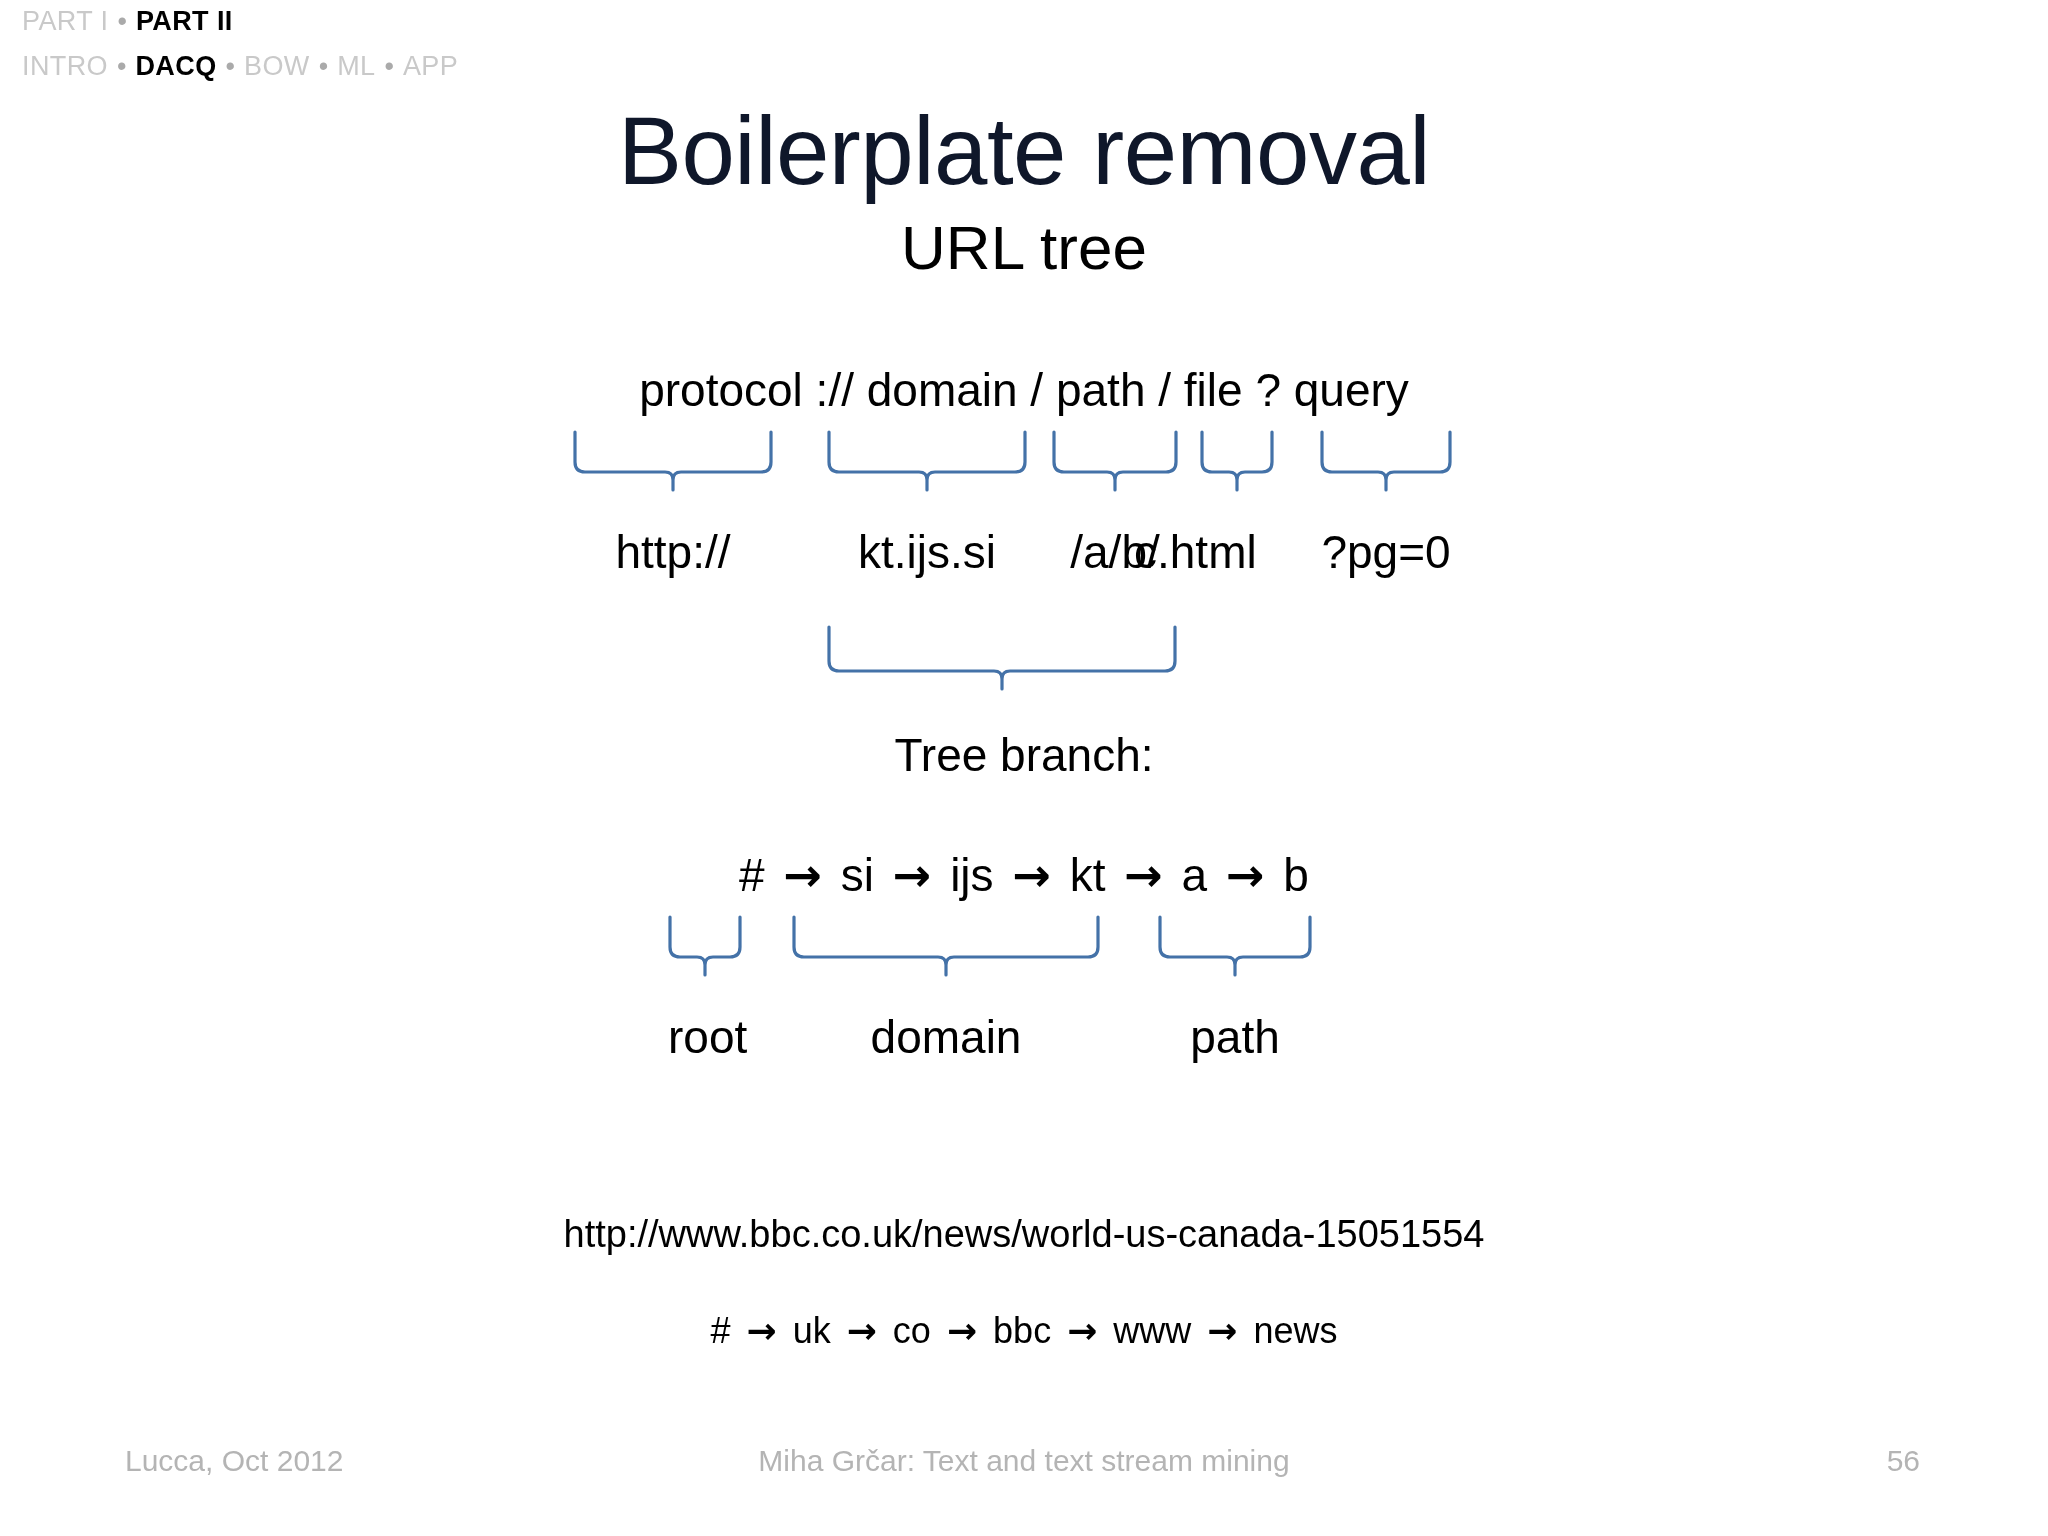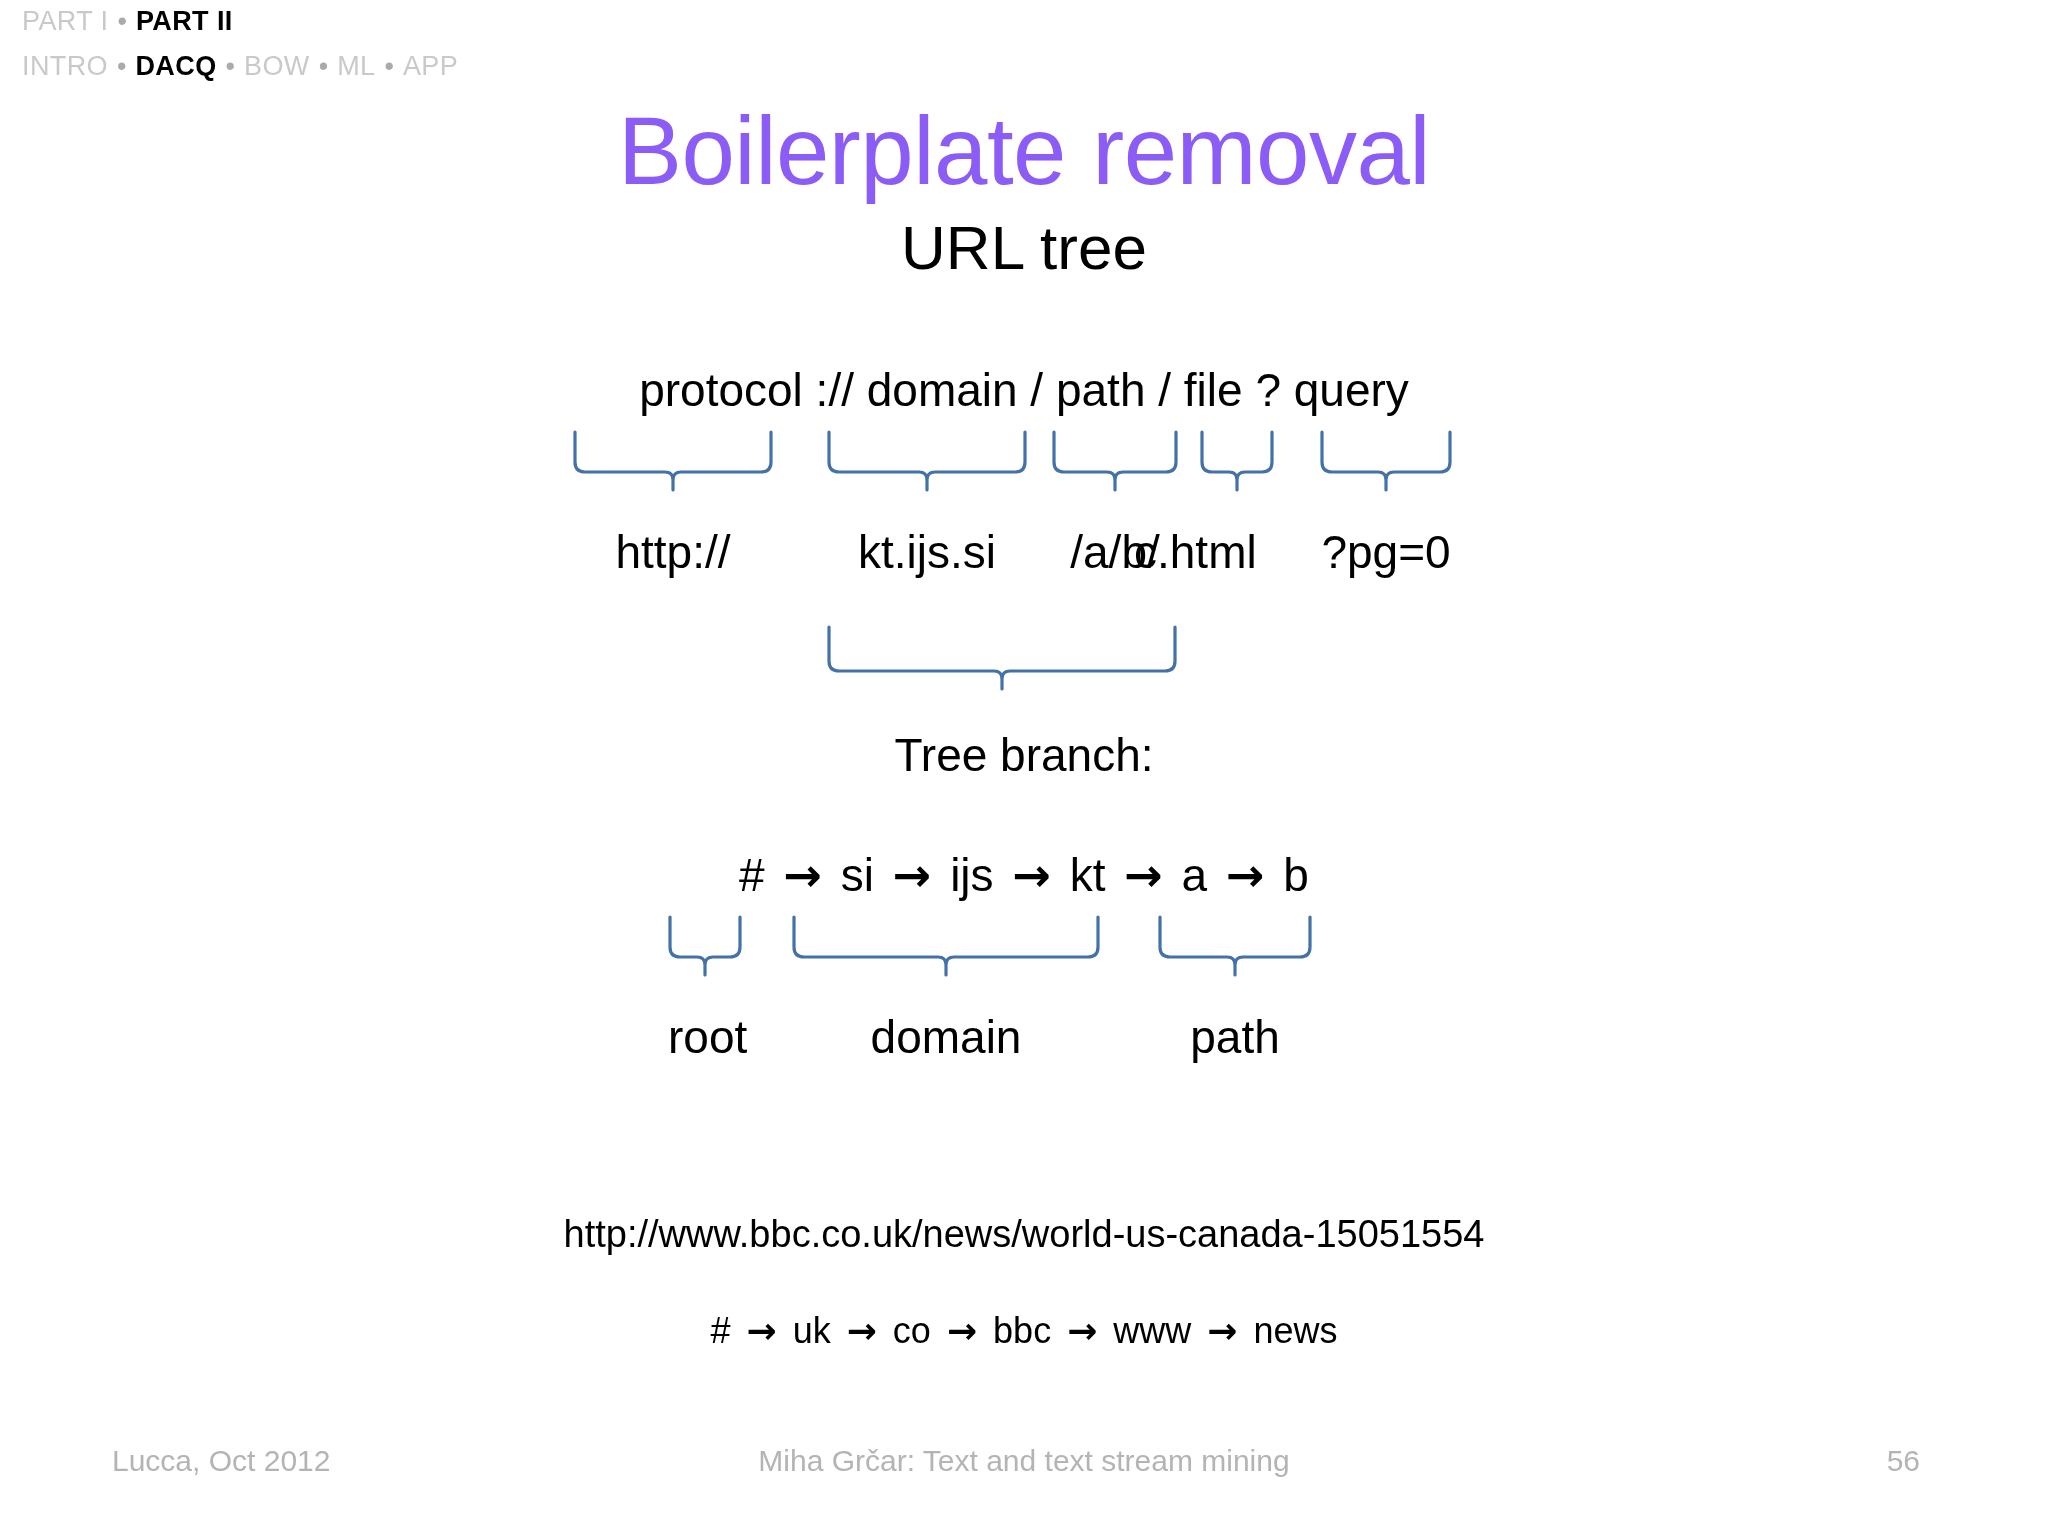--- a/index.html
+++ b/index.html
@@ -45,21 +45,21 @@
   
   .slide-title {
     position: absolute;
     left: 0;
     top: 96px;
     width: 2048px;
     text-align: center;
     font-size: 96px;
     font-weight: normal;
     letter-spacing: -0.5px;
-    color: #8b5cf6;
+    color: #0f172a;
   }
   .slide-subtitle {
     position: absolute;
     left: 0;
     top: 212px;
     width: 2048px;
     text-align: center;
     font-size: 62px;
     font-weight: normal;
     color: #000000;
@@ -145,21 +145,21 @@
     position: absolute;
     left: 0;
     bottom: 0;
     width: 2048px;
     height: 110px;
     color: #b4b4b4;
     font-size: 30px;
   }
   .footer-left {
     position: absolute;
-    left: 112px;
+    left: 125px;
     top: 18px;
   }
   .footer-center {
     position: absolute;
     left: 0;
     width: 2048px;
     text-align: center;
     top: 18px;
   }
   .footer-right {

